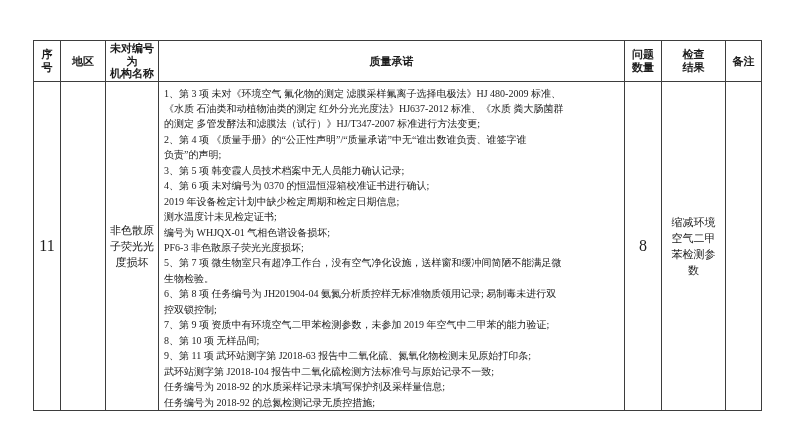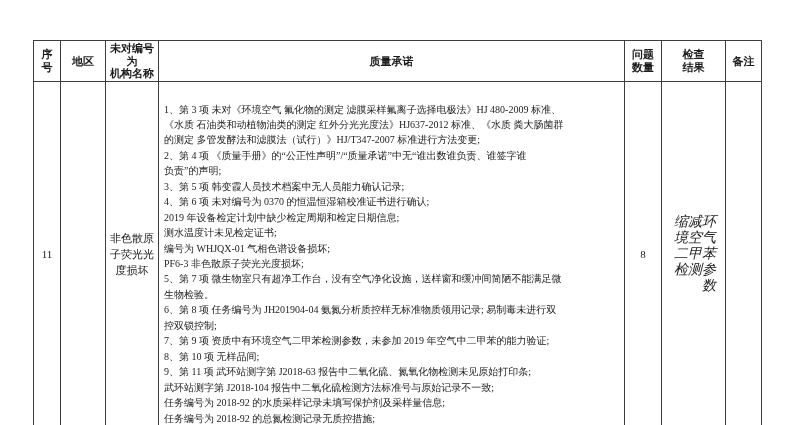--- a/index.html
+++ b/index.html
@@ -36,50 +36,48 @@
   .report th {
     font-size: 11px;
     font-weight: bold;
     text-align: center;
     vertical-align: middle;
     white-space: pre-line;
     line-height: 12.5px;
     padding: 1px 0;
   }
   td.c-serial, td.c-count {
-    font-size: 11px;
+    font-size: 16px;
     text-align: center;
     vertical-align: middle;
   }
   td.c-region, td.c-remark { vertical-align: middle; }
   td.c-agency {
     font-size: 11px;
     text-align: center;
     vertical-align: middle;
     line-height: 16px;
     padding: 0 4px;
   }
   td.c-problems { vertical-align: top; }
   .problems-text {
     font-size: 10px;
     line-height: 15.45px;
     white-space: pre-line;
     text-align: left;
     padding: 4px 3px 0 5px;
     letter-spacing: 0;
-    margin-top: 16px;
   }
   td.c-result { vertical-align: middle; }
   .result-text {
-    font-size: 14px;
+    font-size: 11px;
     line-height: 16px;
-    text-align: right;
+    text-align: center;
     padding: 0 9px;
     word-break: break-all;
-    font-style: italic;
   }
 </style>
 </head>
 <body>
 
 <div class="page">
   <table class="report">
     <colgroup>
       <col style="width:27px">
       <col style="width:45px">

